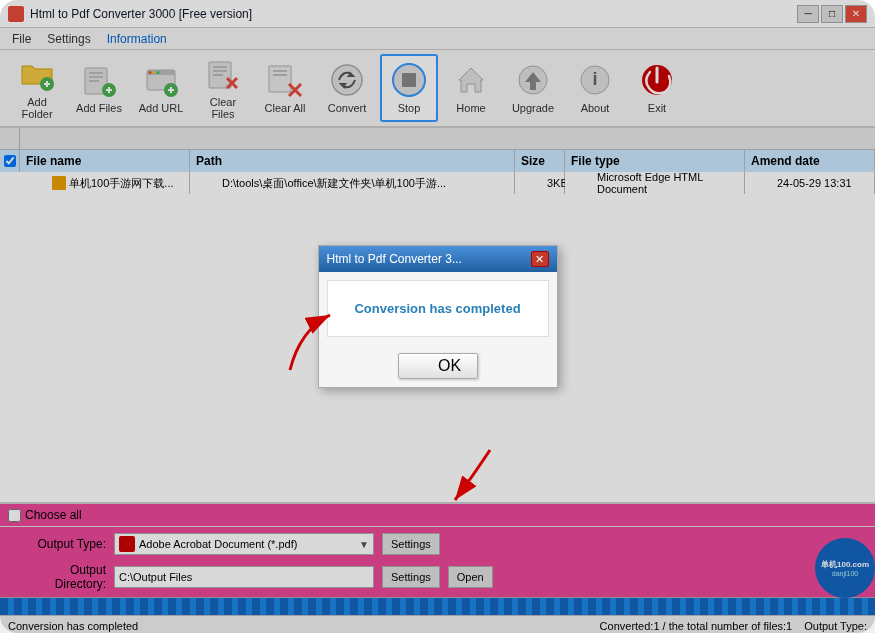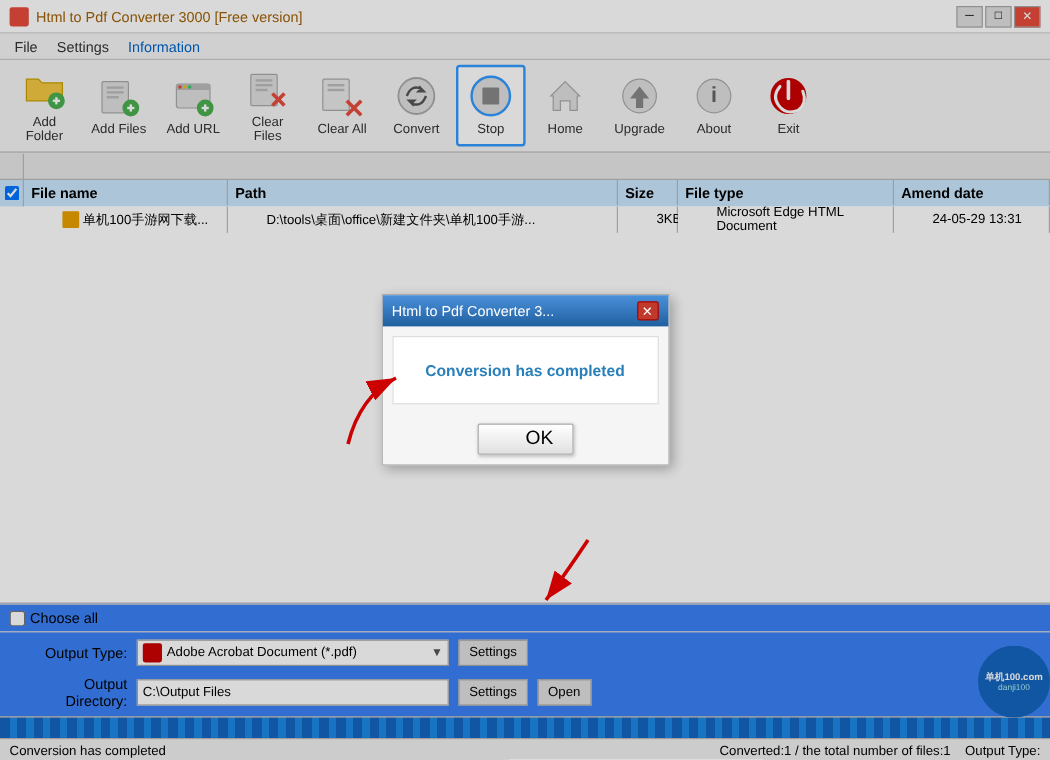--- a/index.html
+++ b/index.html
@@ -21,21 +21,21 @@
       align-items: center;
       gap: 6px;
     }
     .titlebar-icon {
       width: 16px;
       height: 16px;
       background: #e74c3c;
       border-radius: 2px;
       display: inline-block;
     }
-    .titlebar-title { font-size: 12px; color: #a16207; }
+    .titlebar-title { font-size: 12px; color: #0f172a; }
     .titlebar-buttons { display: flex; gap: 2px; }
     .titlebar-btn {
       width: 22px; height: 18px;
       background: #e0e0e0;
       border: 1px solid #aaa;
       cursor: pointer;
       display: flex; align-items: center; justify-content: center;
       font-size: 10px;
     }
     .titlebar-btn.close { background: #e74c3c; color: white; }
@@ -122,21 +122,21 @@
     .file-row {
       display: flex;
       align-items: center;
       height: 22px;
       background: white;
     }
     .file-row .file-col { font-weight: normal; background: white; font-size: 11px; padding-left: 32px; }
 
     
     .bottom-section {
-      background: #3b82f6;
+      background: #ec4899;
       border-top: 1px solid #ccc;
     }
     .choose-all-row {
       padding: 4px 8px;
       display: flex;
       align-items: center;
       gap: 4px;
       border-bottom: 1px solid #ddd;
     }
     .output-row {
@@ -220,20 +220,21 @@
 
     
     .modal-overlay {
       position: absolute;
       top: 0; left: 0; right: 0; bottom: 0;
       background: rgba(0,0,0,0.15);
       display: flex;
       align-items: center;
       justify-content: center;
       z-index: 100;
+      border-radius: 17px;
     }
     .modal {
       background: #f5f5f5;
       border: 1px solid #aaa;
       box-shadow: 3px 3px 10px rgba(0,0,0,0.3);
       width: 240px;
     }
     .modal-titlebar {
       background: linear-gradient(to bottom, #4a90d9, #2060a0);
       color: white;

